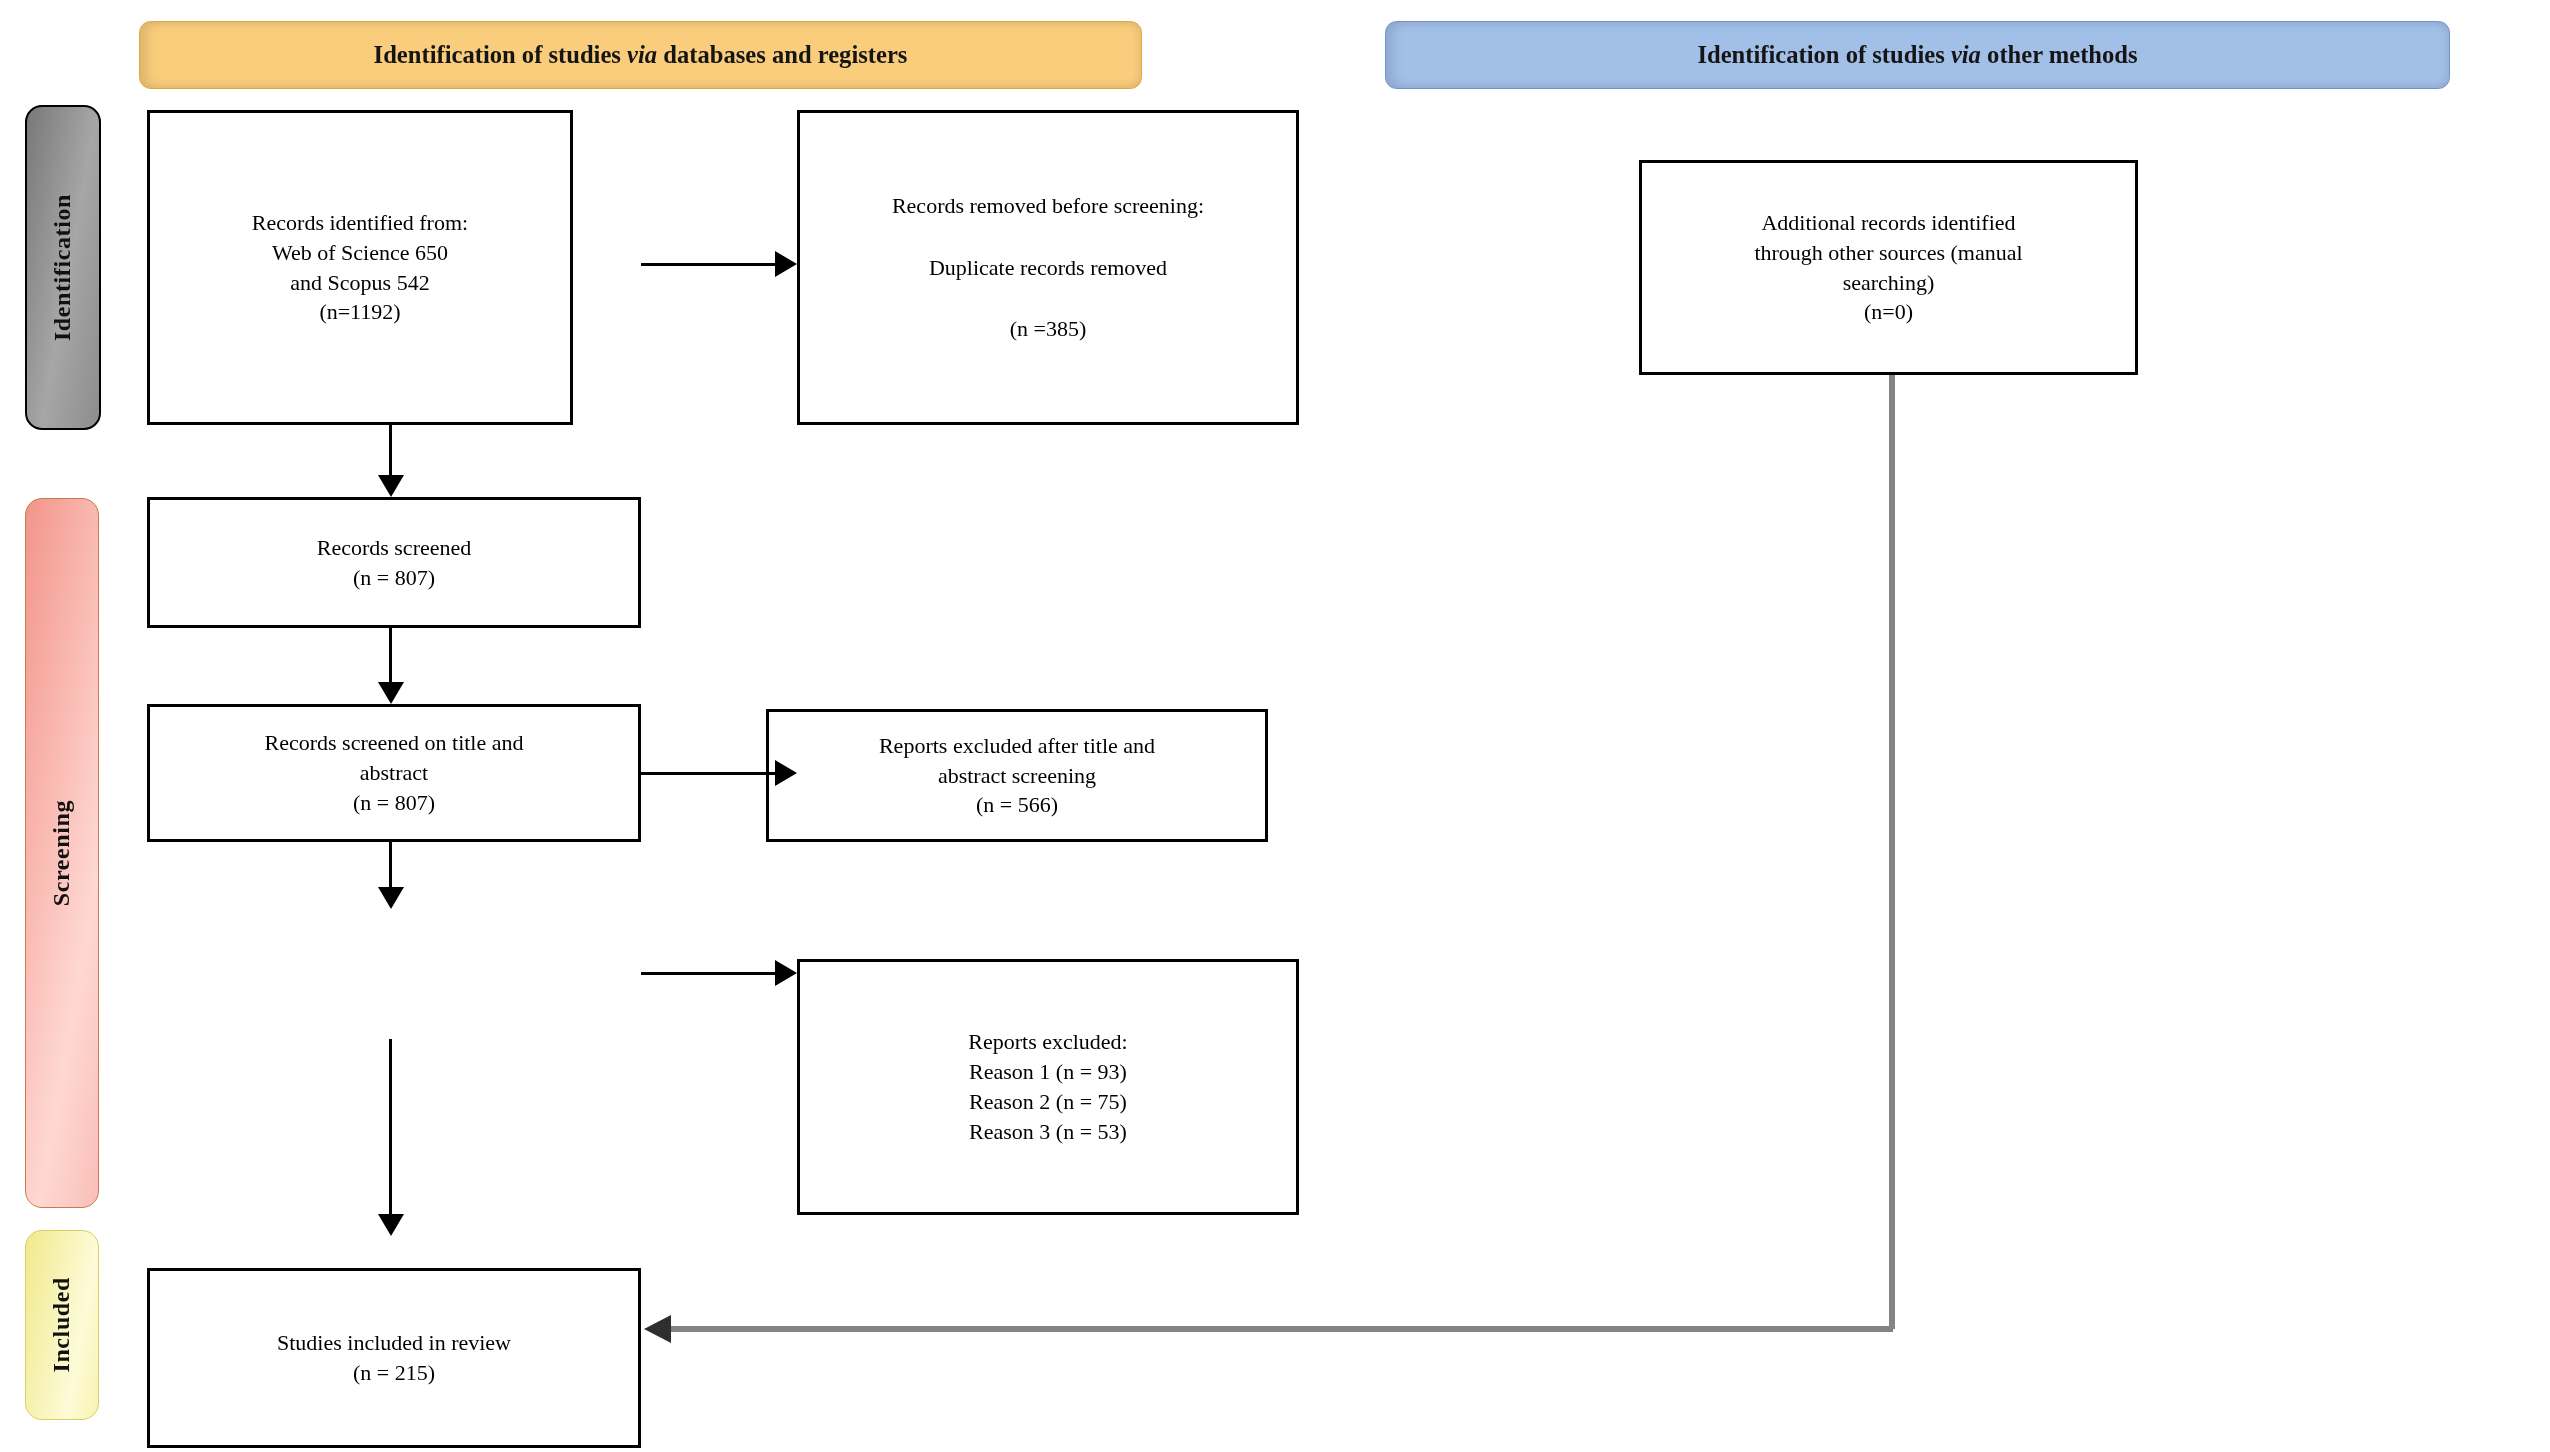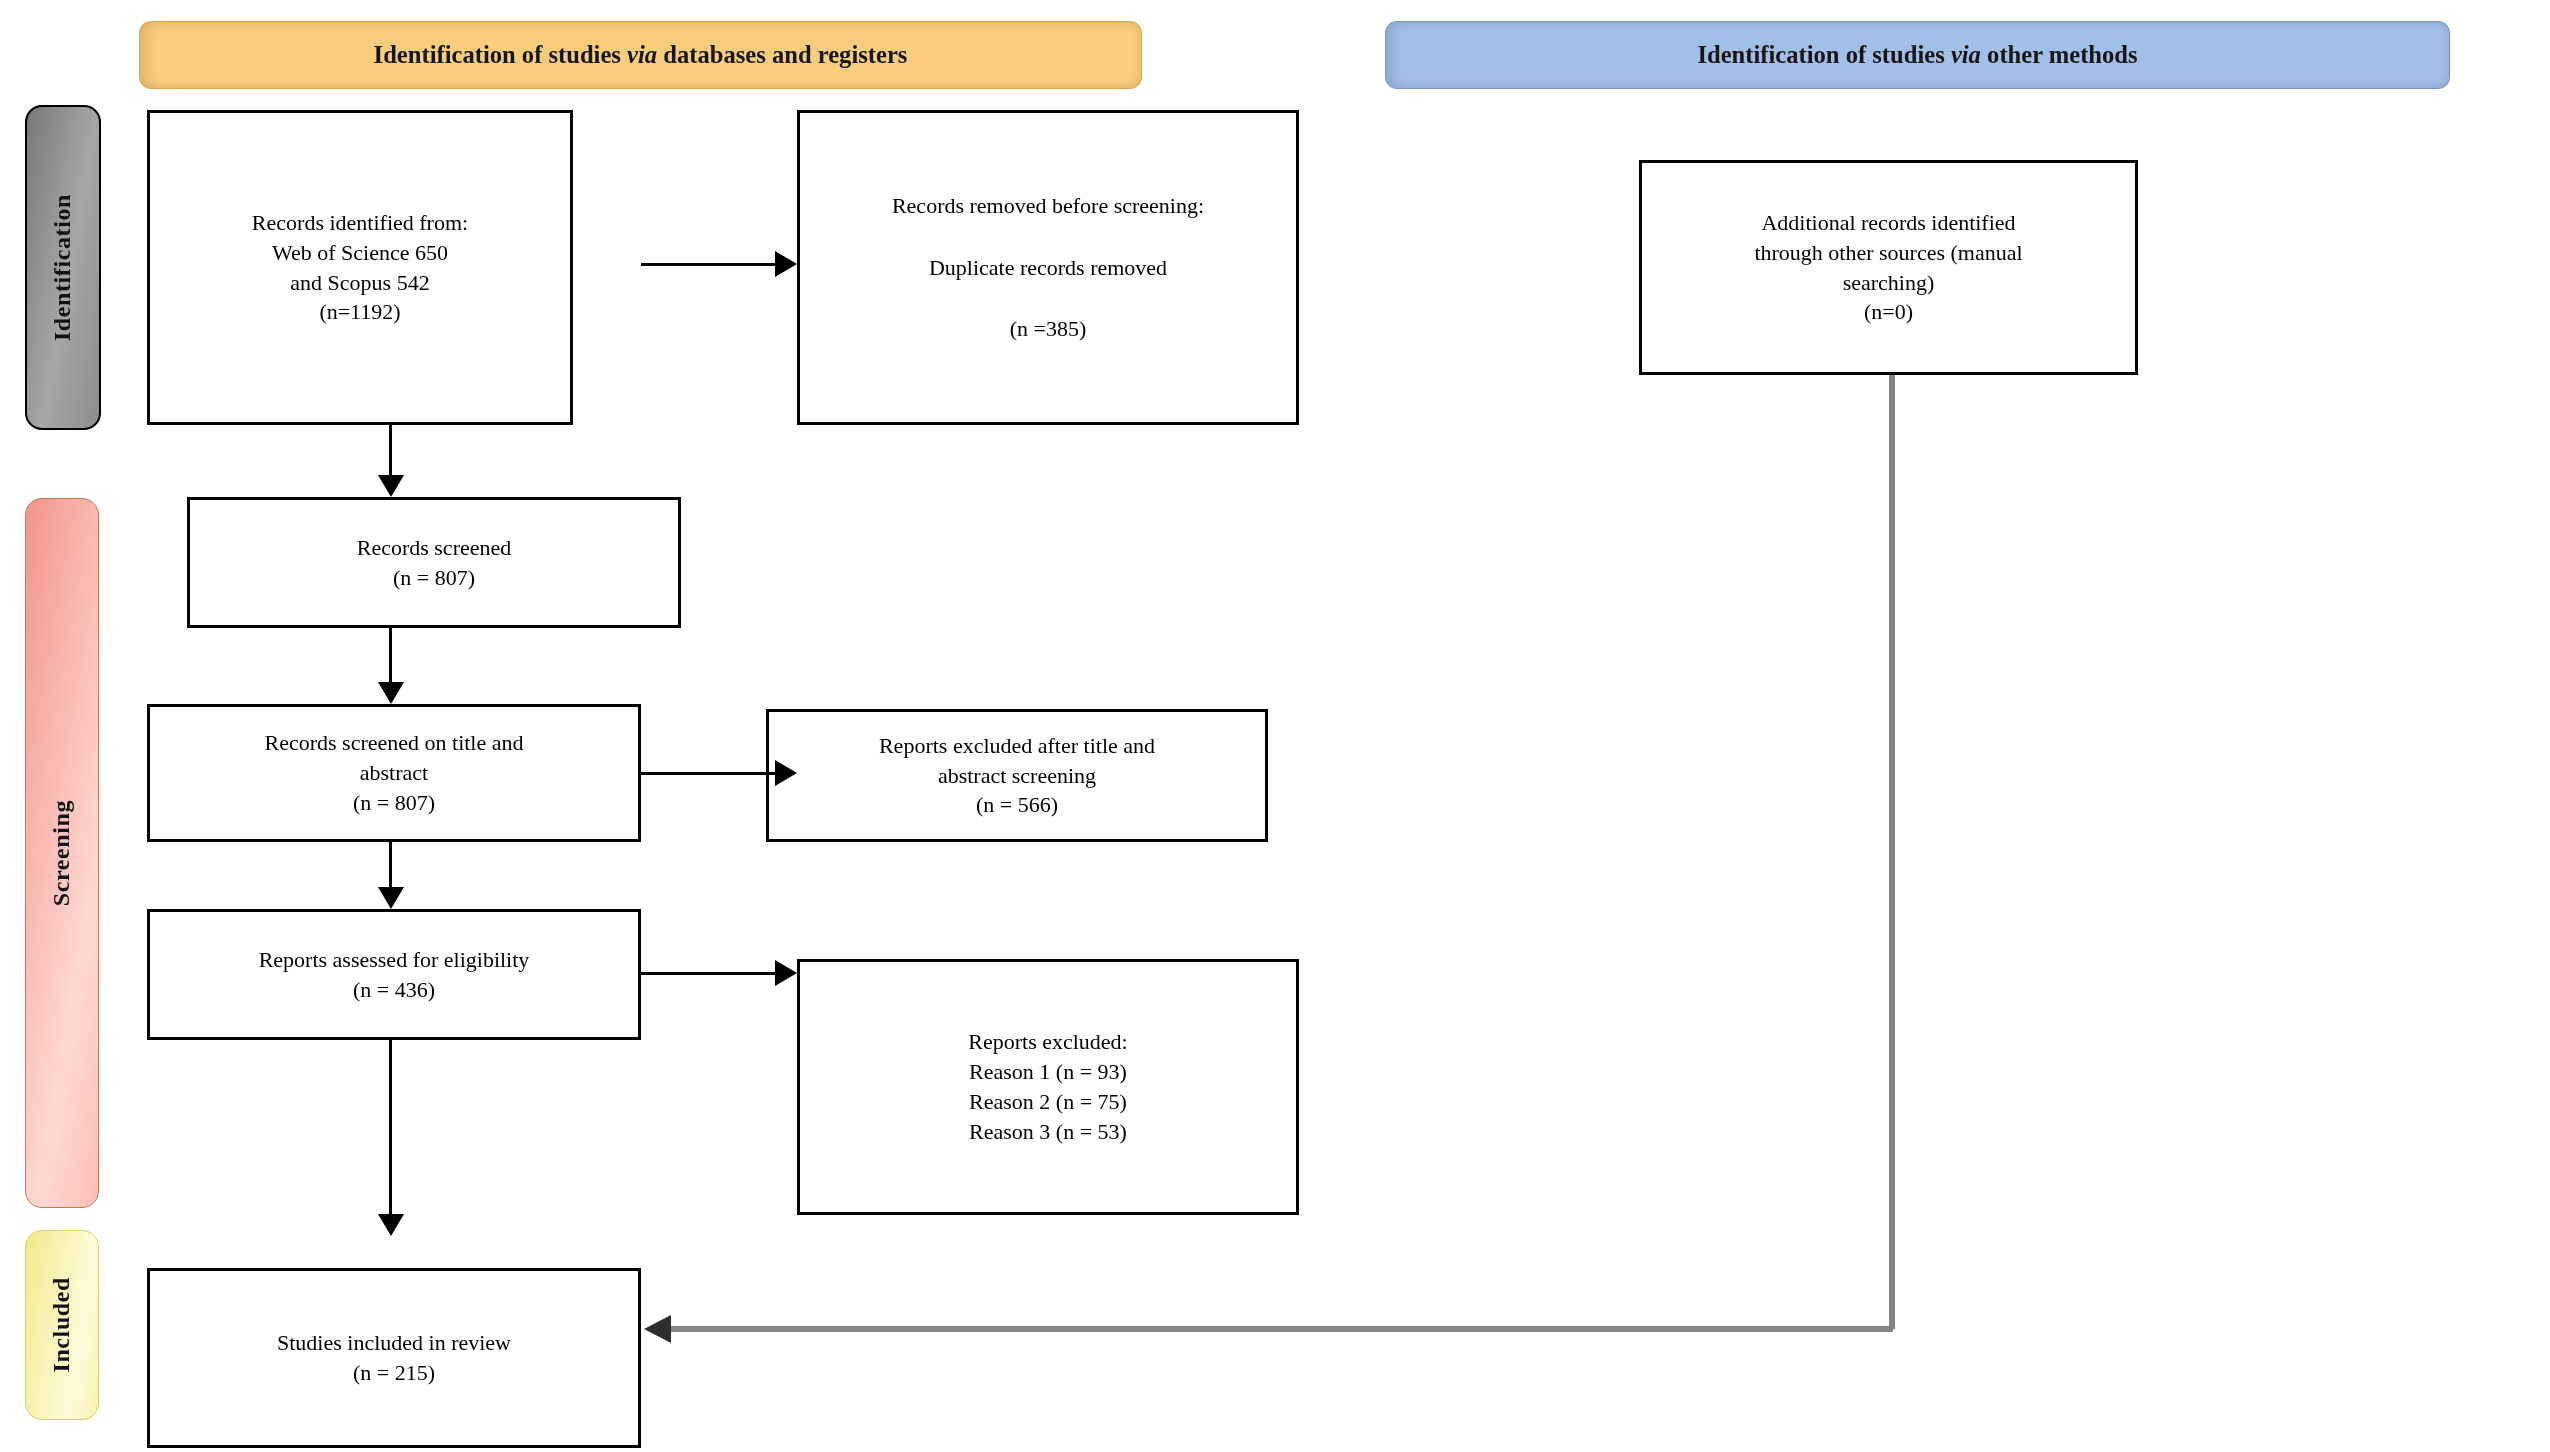--- a/index.html
+++ b/index.html
@@ -111,41 +111,37 @@
     <div>(n =385)</div>
   </div>
 
   <div class="box" style="left:1639px;top:160px;width:499px;height:215px;">
     <div>Additional records identified</div>
     <div>through other sources (manual</div>
     <div>searching)</div>
     <div>(n=0)</div>
   </div>
 
-  <div class="box" style="left:147px;top:497px;width:494px;height:131px;margin-left:40px;">
+  <div class="box" style="left:147px;top:497px;width:494px;height:131px;">
     <div>Records screened</div>
     <div>(n = 807)</div>
   </div>
 
   <div class="box" style="left:147px;top:704px;width:494px;height:138px;">
     <div>Records screened on title and</div>
     <div>abstract</div>
     <div>(n = 807)</div>
   </div>
 
   <div class="box" style="left:766px;top:709px;width:502px;height:133px;">
     <div>Reports excluded after title and</div>
     <div>abstract screening</div>
     <div>(n = 566)</div>
   </div>
 
-  <div class="box" style="left:147px;top:909px;width:494px;height:131px;">
-    <div>Reports assessed for eligibility</div>
-    <div>(n = 436)</div>
-  </div>
 
   <div class="box" style="left:797px;top:959px;width:502px;height:256px;">
     <div>Reports excluded:</div>
     <div>Reason 1 (n = 93)</div>
     <div>Reason 2 (n = 75)</div>
     <div>Reason 3 (n = 53)</div>
   </div>
 
   <div class="box" style="left:147px;top:1236px;width:494px;height:180px;margin-top:32px;">
     <div>Studies included in review</div>

